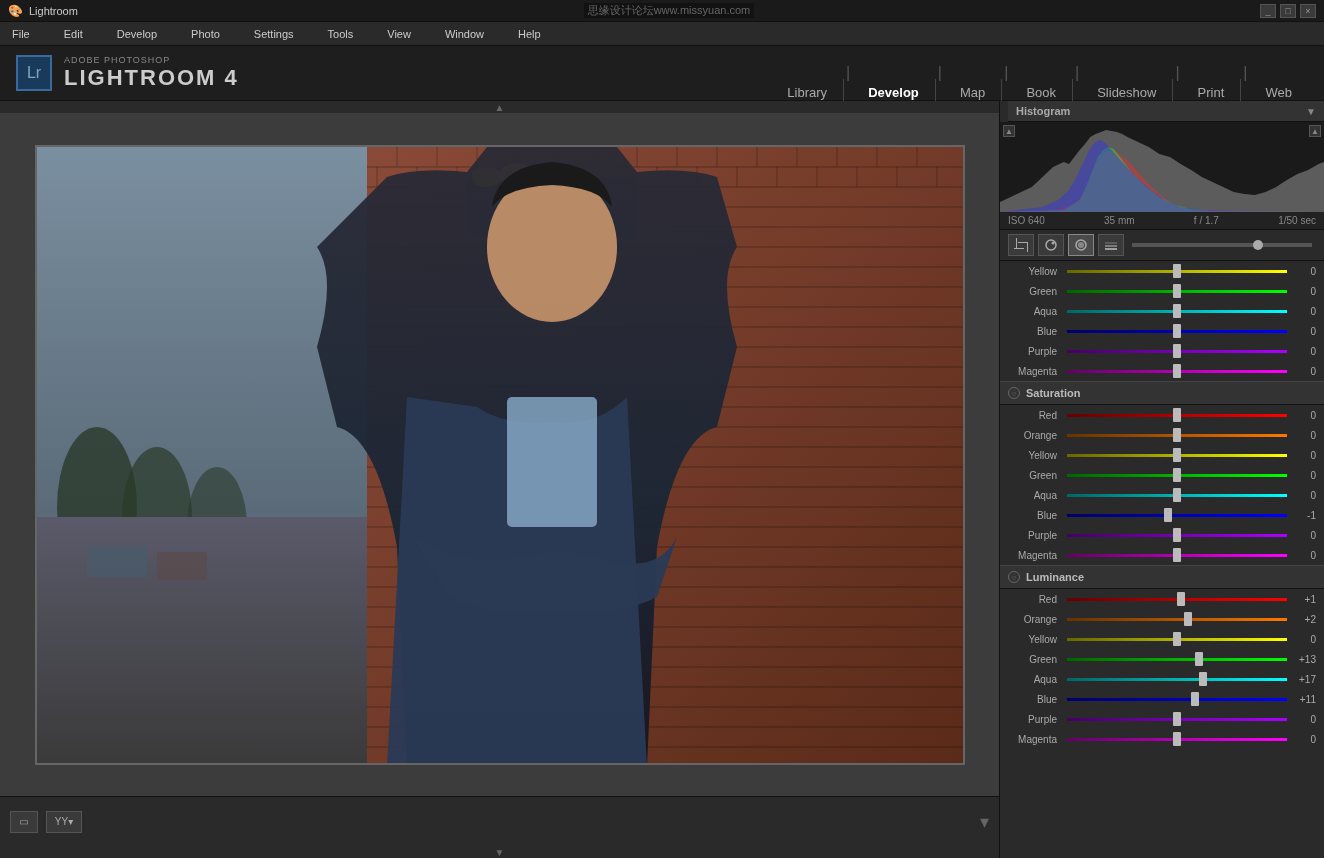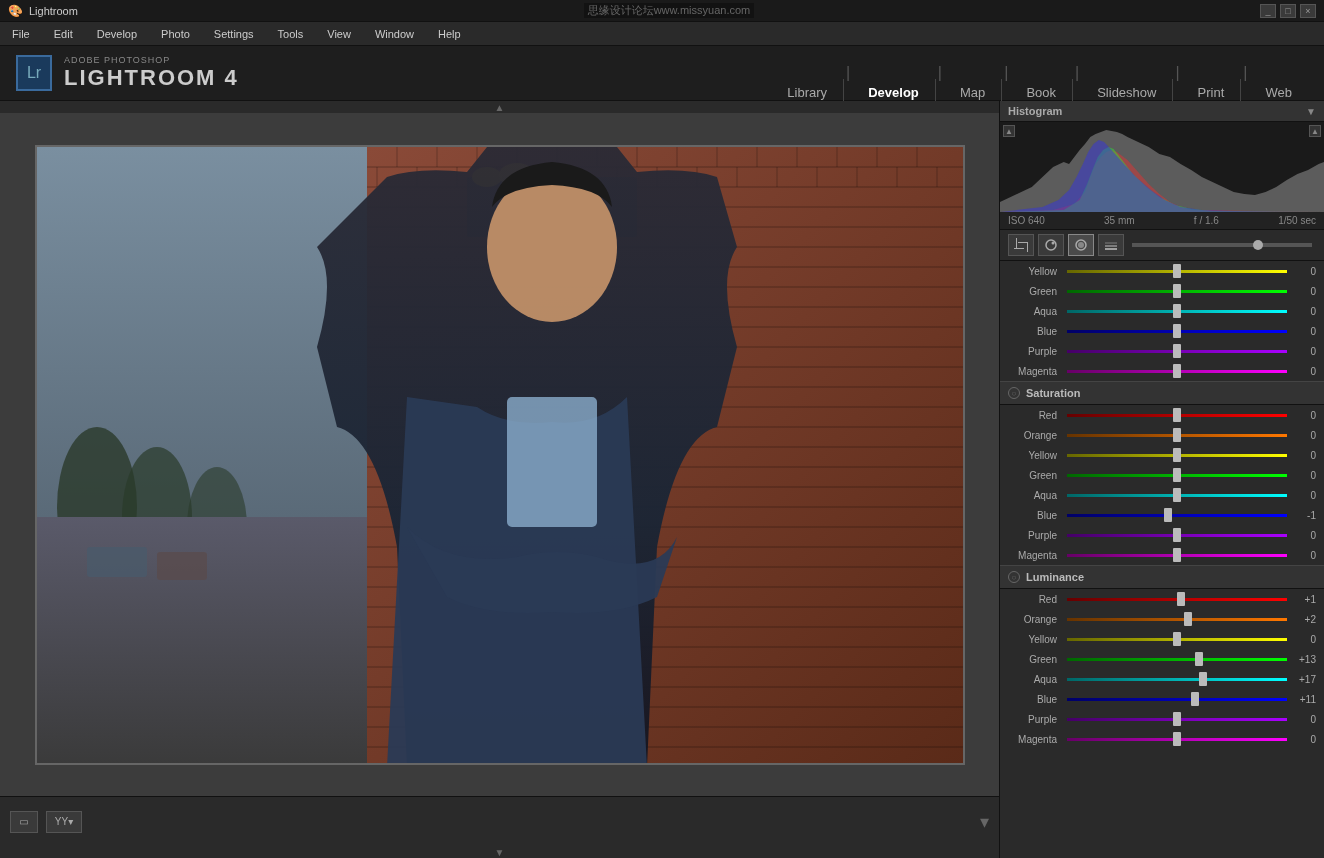--- a/index.html
+++ b/index.html
@@ -45,21 +45,21 @@
     }
 
     
     #menubar {
       height: 24px;
       background: #2a2a2a;
       display: flex;
       align-items: center;
       padding: 0 4px;
       border-bottom: 1px solid #111;
-      gap: 8px;
+      gap: 18px;
     }
     .menu-item {
       padding: 2px 8px;
       font-size: 11px;
       color: #ccc;
       cursor: pointer;
     }
 
     
     #header {
@@ -260,20 +260,21 @@
       background: #2a2a2a;
       border-bottom: 1px solid #111;
     }
     #histogram-header {
       display: flex;
       align-items: center;
       justify-content: space-between;
       padding: 4px 8px;
       background: #333;
       border-bottom: 1px solid #111;
+      margin-left: 8px;
     }
     #histogram-title {
       font-size: 11px;
       color: #aaa;
       font-weight: bold;
     }
     #histogram-canvas {
       width: 100%;
       height: 90px;
       background: #1a1a1a;
@@ -707,21 +708,21 @@
 
             <path d="M 0,90 L 60,88 L 75,78 L 82,62 L 87,48 L 92,35 L 97,28 L 102,25 L 107,27 L 115,38 L 125,52 L 138,65 L 150,75 L 165,83 L 180,87 L 200,89 L 305,90 Z" fill="#33dd33" opacity="0.5"></path>
 
             <path d="M 0,90 L 40,85 L 55,78 L 65,68 L 72,55 L 78,42 L 83,30 L 88,22 L 93,18 L 98,20 L 105,28 L 115,40 L 128,55 L 142,68 L 155,78 L 170,85 L 190,88 L 220,89 L 305,90 Z" fill="#3333dd" opacity="0.5"></path>
           </svg>
         </div>
       </div>
       <div id="histogram-info">
         <span>ISO 640</span>
         <span>35 mm</span>
-        <span>f / 1.6</span>
+        <span>f / 1.7</span>
         <span>1/50 sec</span>
       </div>
     </div>
 
     <div id="tool-strip">
       <div class="tool-icon">
         <svg width="16" height="16" viewBox="0 0 16 16">
             <rect x="3" y="1" width="1" height="10" fill="#aaa"></rect>
             <rect x="1" y="11" width="10" height="1" fill="#aaa"></rect>
             <rect x="5" y="5" width="10" height="1" fill="#aaa"></rect>

